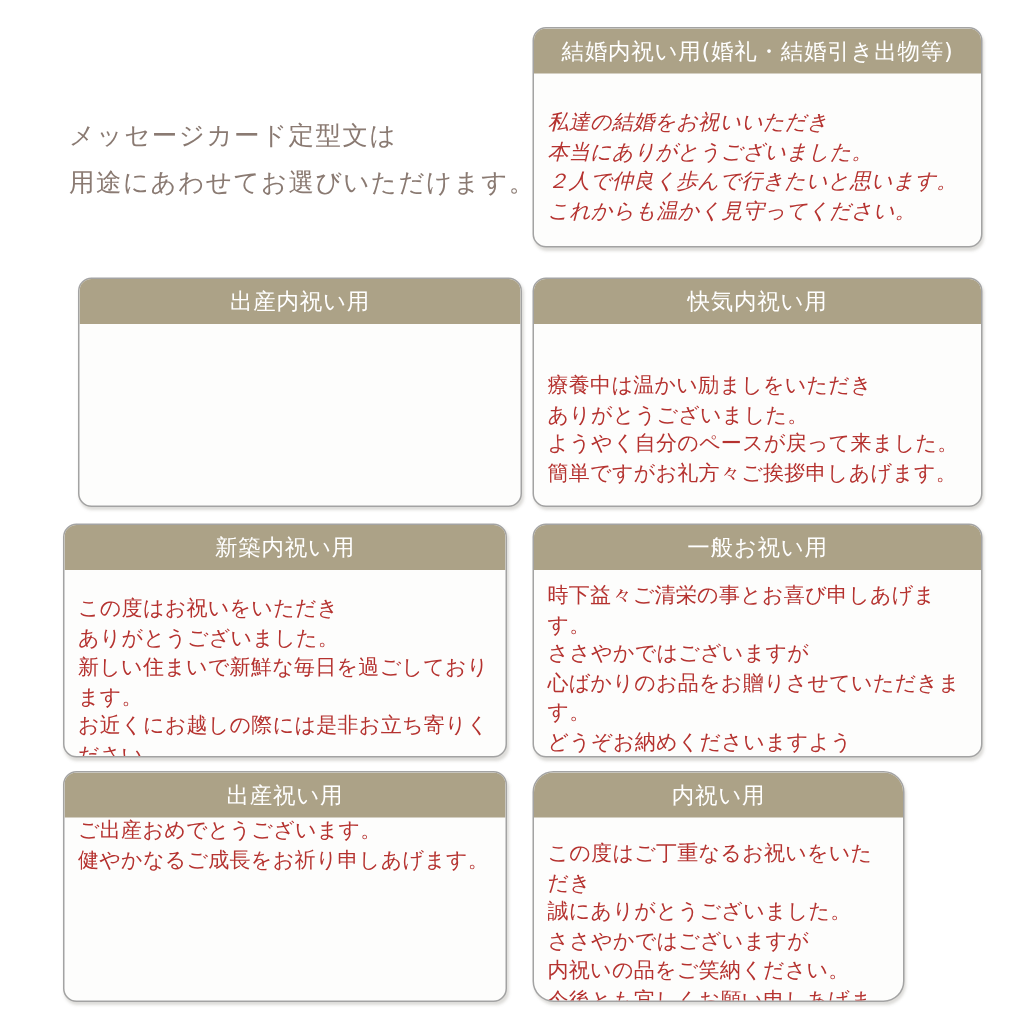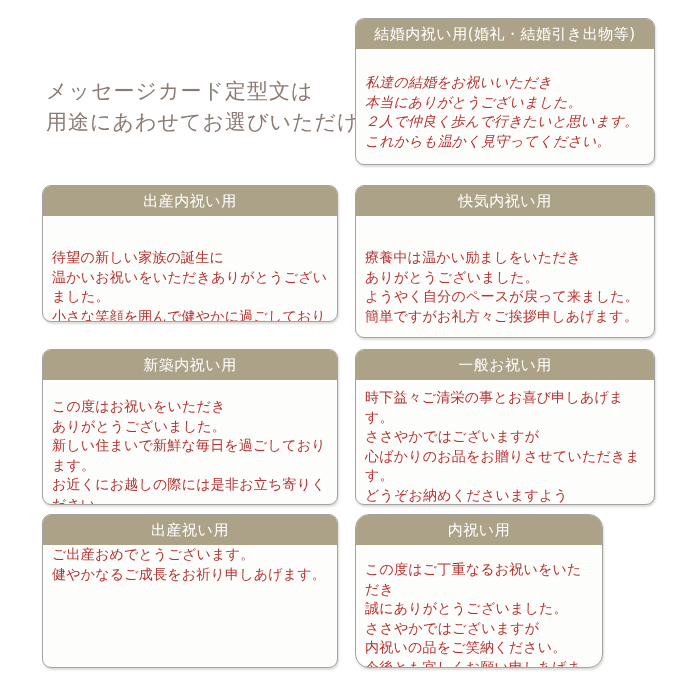--- a/index.html
+++ b/index.html
@@ -7,21 +7,21 @@
     width:690px;height:678px;
     background:#ffffff;
     font-family:"DejaVu Sans","Liberation Sans",sans-serif;
     position:relative;
     overflow:hidden;
   }
   .page{position:relative;width:690px;height:678px;}
   .intro{
     position:absolute;left:46px;top:76px;
     color:#8a7a72;
-    font-size:21px;
+    font-size:17px;
     line-height:31px;
     letter-spacing:1px;
   }
   .card{
     position:absolute;
     background:#fdfdfc;
     border:1px solid #a3a3a3;
     border-radius:9px;
     box-shadow:1px 2px 2px rgba(120,115,105,0.25);
     overflow:hidden;
@@ -38,21 +38,21 @@
   }
   .card-body{
     color:#b5322f;
     font-size:14px;
     line-height:19.5px;
     padding:0 8px 0 9px;
     letter-spacing:0.2px;
   }
   
   .card1{left:355px;top:18px;width:300px;height:147px;}
-  .card2{left:42px; top:185px;width:296px;height:137px;}
+  .card2{left:52px; top:185px;width:296px;height:153px;}
   .card3{left:355px;top:185px;width:300px;height:153px;}
   .card4{left:42px; top:349px;width:296px;height:156px;}
   .card5{left:355px;top:349px;width:300px;height:156px;}
   .card6{left:42px; top:514px;width:296px;height:154px;}
   .card7{left:355px;top:514px;width:248px;height:154px;border-radius:14px;}
   
   .card1 .card-body{padding-top:24px;font-style:italic;}
   .card2 .card-body{padding-top:32px;}
   .card3 .card-body{padding-top:32px;}
   .card4 .card-body{padding-top:17px;}
@@ -75,26 +75,20 @@
     <div class="card-body">
       <div>私達の結婚をお祝いいただき</div>
       <div>本当にありがとうございました。</div>
       <div>２人で仲良く歩んで行きたいと思います。</div>
       <div>これからも温かく見守ってください。</div>
     </div>
   </div>
 
   <div class="card card2">
     <div class="card-header">出産内祝い用</div>
-    <div class="card-body">
-      <div>待望の新しい家族の誕生に</div>
-      <div>温かいお祝いをいただきありがとうございました。</div>
-      <div>小さな笑顔を囲んで健やかに過ごしております。</div>
-
-    </div>
   </div>
 
   <div class="card card3">
     <div class="card-header">快気内祝い用</div>
     <div class="card-body">
       <div>療養中は温かい励ましをいただき</div>
       <div>ありがとうございました。</div>
       <div>ようやく自分のペースが戻って来ました。</div>
       <div>簡単ですがお礼方々ご挨拶申しあげます。</div>
     </div>

